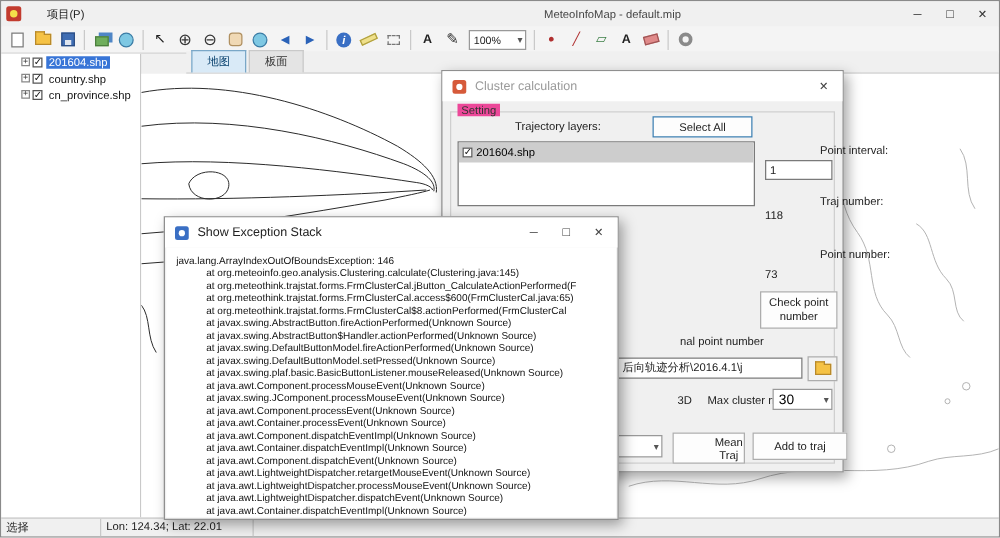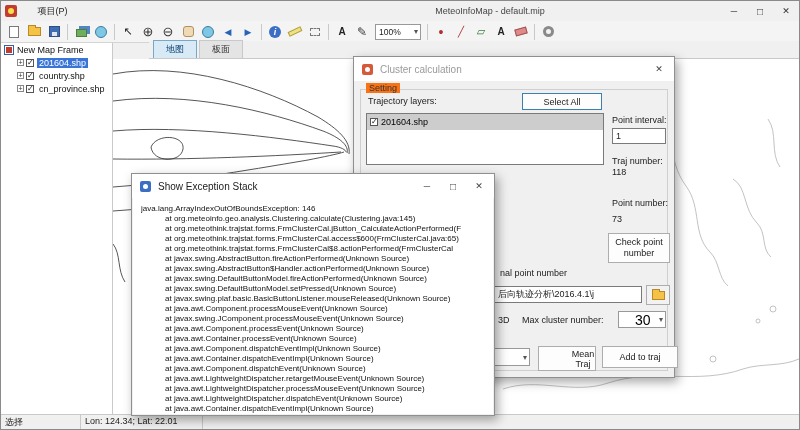--- a/index.html
+++ b/index.html
@@ -90,29 +90,29 @@
   .dlg-icon::after { content:""; position:absolute; left:3px; top:3px; width:5px; height:5px; background:#fff; border-radius:50%; }
   .dlg-btn { width:26px; height:22px; display:flex; align-items:center; justify-content:center; font-size:9px; color:#444; }
   .dlg-btn.min::before { content:"─"; }
   .dlg-btn.max::before { content:"□"; font-size:10px; }
   .dlg-btn.cls::before { content:"✕"; }
   .dlg-btns { position:absolute; right:2px; top:1px; display:flex; }
 
   
   .cluster-dlg { left:352px; top:55px; width:322px; height:322px; z-index:5; }
   .groupbox { position:absolute; left:6px; right:6px; top:32px; bottom:6px; border:1px solid #cfcfcf; }
-  .group-label { position:absolute; left:12px; top:26px; background:#f97316; padding:0 3px; font-size:9px; color:#333; z-index:2; }
-  .c-label { position:absolute; font-size:9px; color:#222; white-space:nowrap; }
+  .group-label { position:absolute; left:12px; top:26px; background:#ec4899; padding:0 3px; font-size:9px; color:#333; z-index:2; }
+  .c-label { position:absolute; font-size:9px; color:#222; white-space:nowrap;margin-left:44px; }
   .c-value { position:absolute; font-size:9px; color:#222; }
   .c-btn { position:absolute; background:#fdfdfd; border:1px solid #3c7fb1; font-size:9px; color:#222; display:flex; align-items:center; justify-content:center; text-align:center; }
   .c-btn.gray { border-color:#adadad; }
   .c-input { position:absolute; background:#fff; border:1px solid #7a7a7a; font-size:9px; color:#222; padding:0 3px; font-family:"Liberation Sans",sans-serif; }
   .c-list { position:absolute; left:12px; top:56px; width:238px; height:52px; background:#fff; border:1px solid #7a7a7a; overflow:hidden; }
   .c-list-item { display:flex; align-items:center; height:16px; background:#cdcdcd; font-size:9px; padding-left:3px; }
-  .c-combo { position:absolute; background:#fff; border:1px solid #999; font-size:14px; display:flex; align-items:center; padding-left:16px; }
+  .c-combo { position:absolute; background:#fff; border:1px solid #999; font-size:11px; display:flex; align-items:center; padding-left:4px; }
   .c-combo::after { content:"▾"; position:absolute; right:2px; font-size:8px; color:#555; }
   .browse-btn { position:absolute; width:24px; height:20px; background:#f2f2f2; border:1px solid #adadad; display:flex; align-items:center; justify-content:center; }
 
   
   .exc-dlg { left:130px; top:172px; width:364px; height:243px; z-index:10; }
   .exc-body { position:absolute; left:1px; right:1px; top:24px; bottom:1px; background:#fff; overflow:hidden; padding:6px 0 0 8px; }
   .stack-line { font-size:8px; line-height:10px; color:#111; white-space:nowrap; overflow:hidden; }
   .stack-line.indent { padding-left:24px; }
 </style>
 </head>
@@ -217,24 +217,20 @@
     <div class="ico">
         <div class="sh-eraser"></div>
       </div>
     <div class="tb-sep"></div>
     <div class="ico">
         <div class="sh-gear"></div>
       </div>
   </div>
 
   <div class="left-panel">
-    <div class="tree-row tr-root">
-      <div class="mapframe-ico"></div>
-      <span>New Map Frame</span>
-    </div>
     <div class="tree-row tr-layer">
       <span class="expander closed"></span>
       <span class="cbx checked"></span>
       <span class="layer-label selected">201604.shp</span>
     </div>
     <div class="tree-row tr-layer">
       <span class="expander closed"></span>
       <span class="cbx checked"></span>
       <span class="layer-label">country.shp</span>
     </div>

